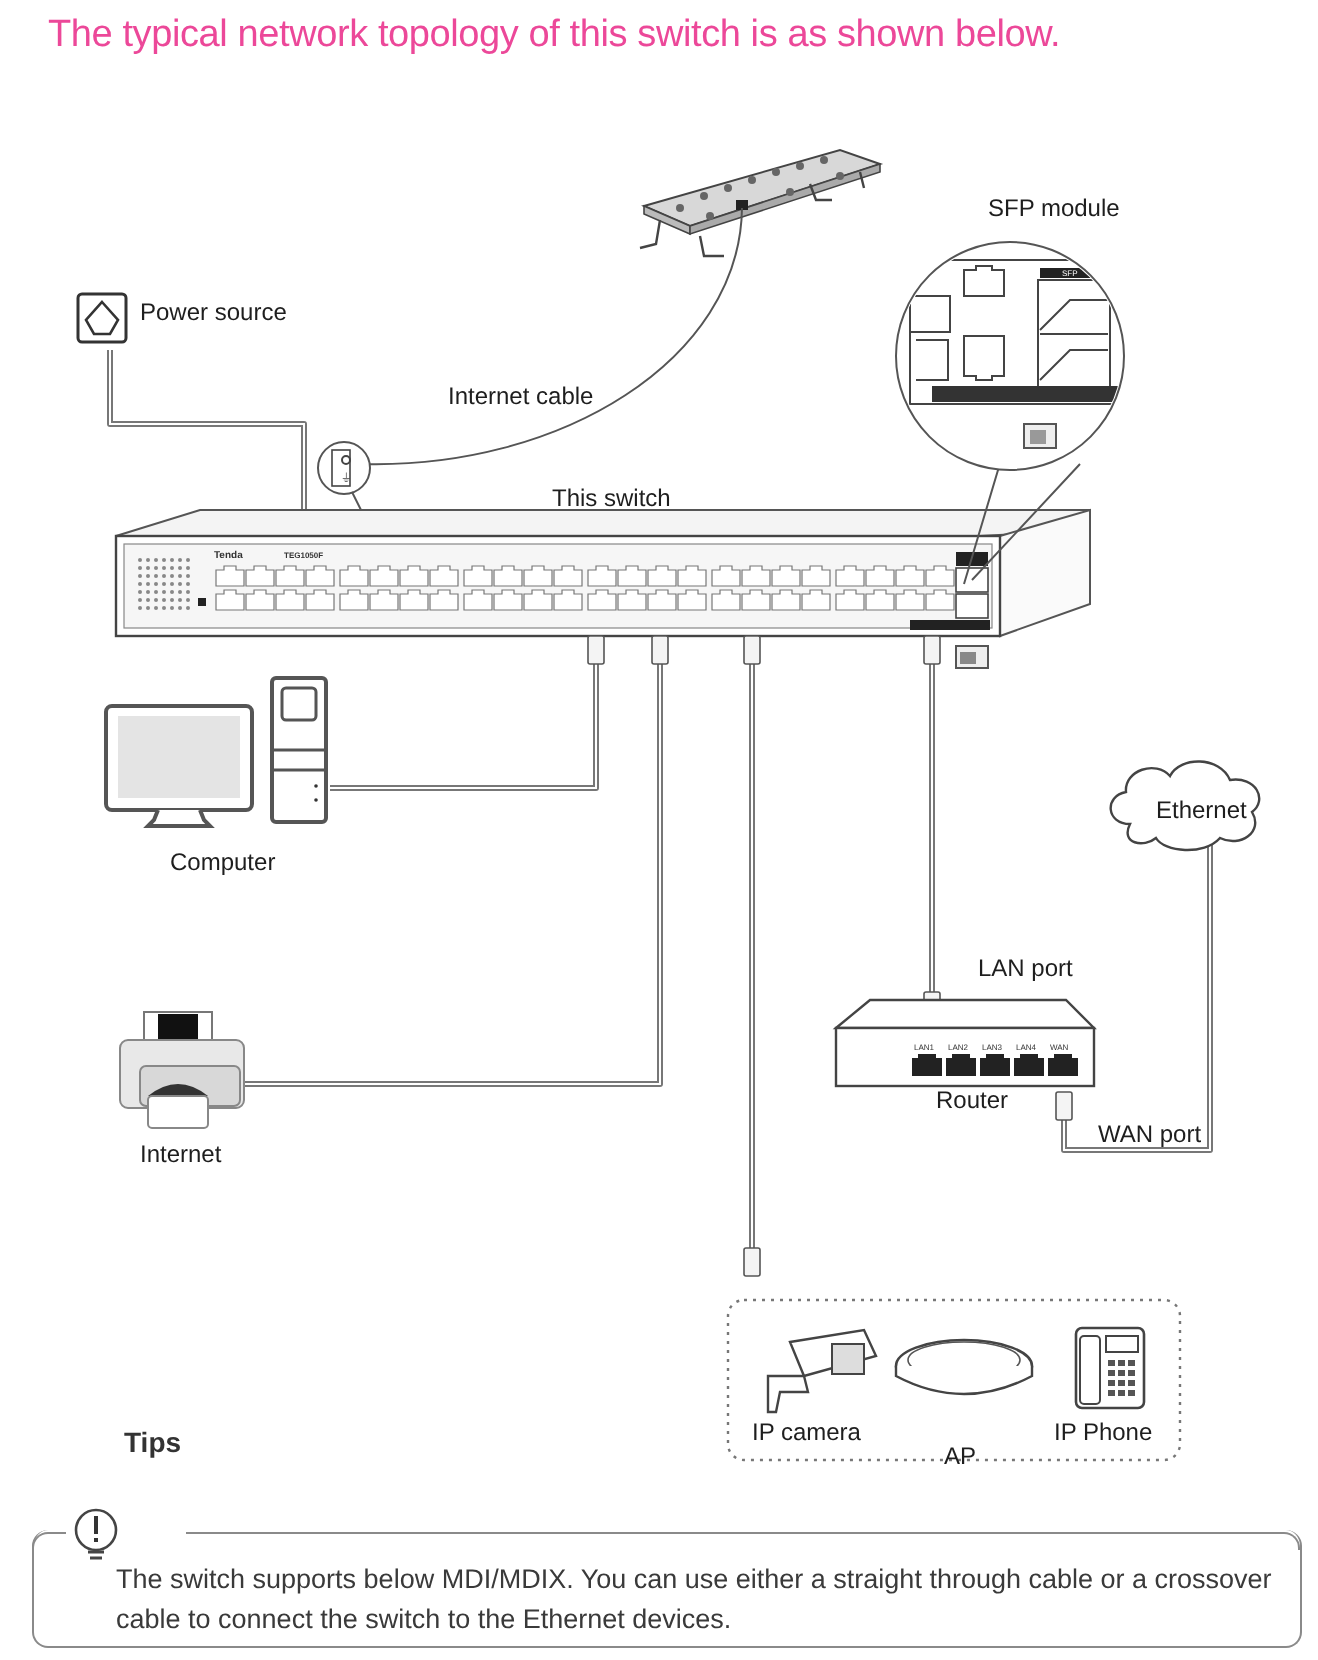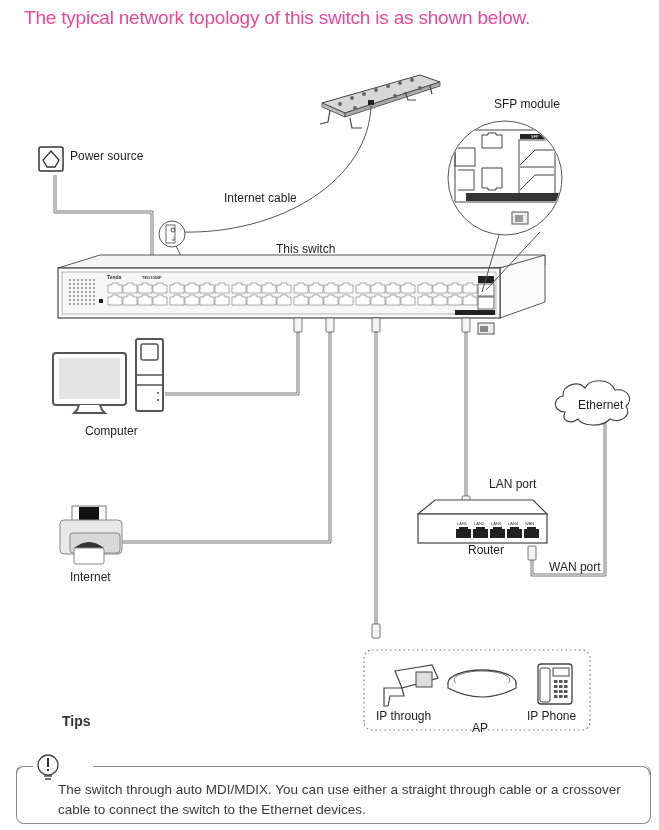--- a/index.html
+++ b/index.html
@@ -282,27 +282,27 @@
 <span class="lbl" style="left:70px;top:149px;">Power source</span>
 <span class="lbl" style="left:224px;top:191px;">Internet cable</span>
 <span class="lbl" style="left:276px;top:242px;">This switch</span>
 <span class="lbl" style="left:494px;top:97px;">SFP module</span>
 <span class="lbl" style="left:85px;top:424px;">Computer</span>
 <span class="lbl" style="left:70px;top:570px;">Internet</span>
 <span class="lbl" style="left:578px;top:398px;">Ethernet</span>
 <span class="lbl" style="left:477px;top:477px;margin-left:12px;">LAN port</span>
 <span class="lbl" style="left:468px;top:543px;">Router</span>
 <span class="lbl" style="left:549px;top:560px;">WAN port</span>
-<span class="lbl" style="left:376px;top:709px;">IP through</span>
+<span class="lbl" style="left:376px;top:709px;">IP camera</span>
 <span class="lbl" style="left:472px;top:709px;margin-top:12px;">AP</span>
 <span class="lbl" style="left:527px;top:709px;">IP Phone</span>
 
 <div class="tips"></div>
 <div class="tips-topline-left"></div>
 <div class="tips-topline"></div>
 <svg class="tips-icon" width="24" height="30" viewBox="0 0 24 30">
   <circle cx="12" cy="12" r="10" fill="#fff" stroke="#444" stroke-width="1.3"></circle>
   <rect x="11" y="5" width="2" height="9" fill="#333"></rect>
   <rect x="11" y="16" width="2" height="2" fill="#333"></rect>
   <path d="M8,23 h8 M9,26 h6" stroke="#444" stroke-width="1.5"></path>
 </svg>
 <div class="tips-title">Tips</div>
-<div class="tips-text">The switch through auto MDI/MDIX. You can use either a straight through cable or a crossover cable to connect the switch to the Ethernet devices.</div>
+<div class="tips-text">The switch supports below MDI/MDIX. You can use either a straight through cable or a crossover cable to connect the switch to the Ethernet devices.</div>
 
 </body></html>

